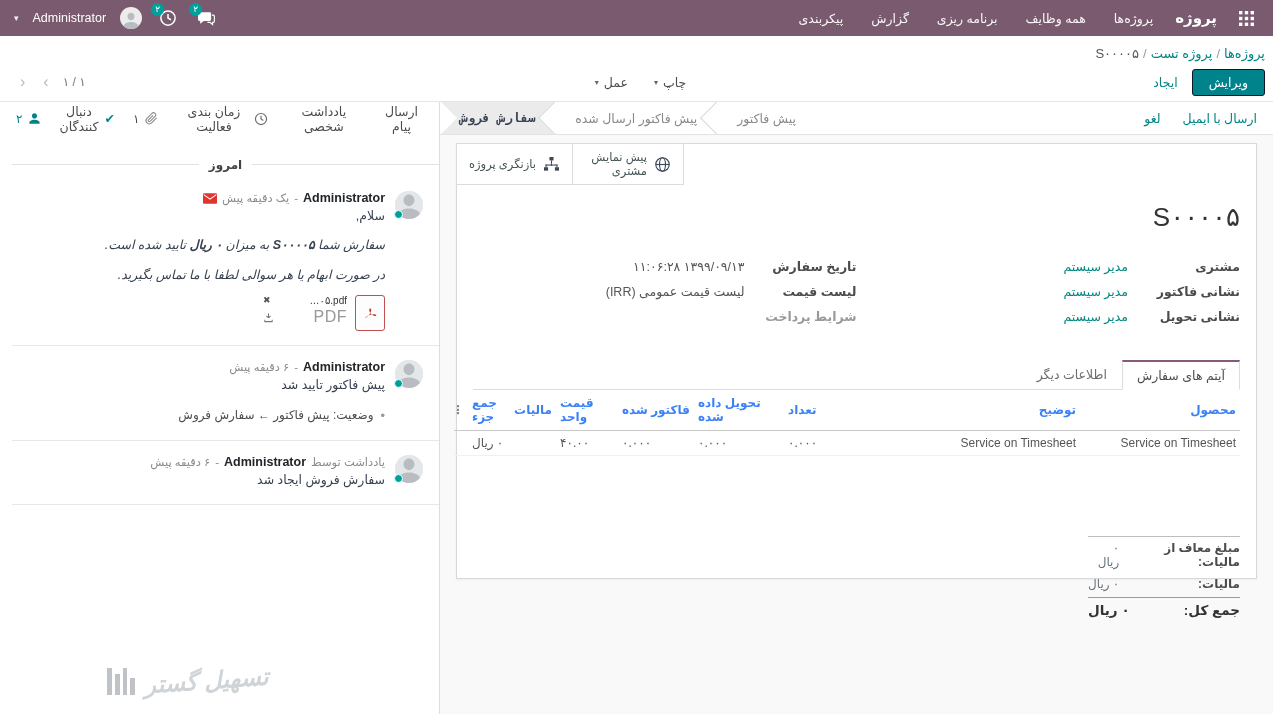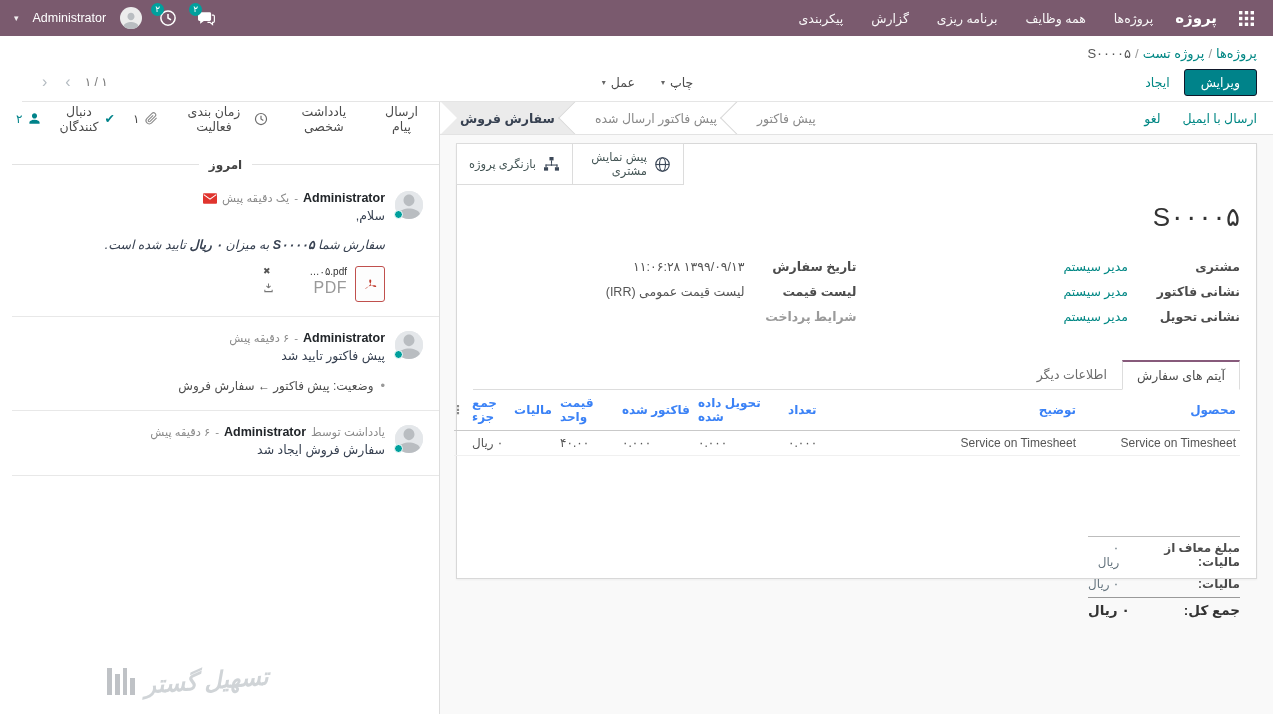--- a/index.html
+++ b/index.html
@@ -18,21 +18,21 @@
   .tb-left { margin-inline-start:auto; display:flex; align-items:center; gap:14px; }
   .tb-iconbtn { position:relative; width:24px; height:24px; display:flex; align-items:center; justify-content:center; cursor:pointer; }
   .tb-badge { position:absolute; top:-3px; left:-5px; background:#00a09d; color:#fff;
     font-size:9px; line-height:13px; min-width:13px; text-align:center; border-radius:8px; padding:0 2px; }
   .tb-avatar { width:22px; height:22px; border-radius:50%; background:#ececec; display:flex;
     align-items:flex-end; justify-content:center; overflow:hidden; cursor:pointer; }
   .tb-user { font-size:12.5px; cursor:pointer; }
   .tb-caret { font-size:9px; opacity:.9; margin-left:2px; }
 
   
-  .controlpanel { background:#fff; border-bottom:1px solid #e5e5e5; padding:6px 16px 0 16px;margin-left:22px; }
+  .controlpanel { background:#fff; border-bottom:1px solid #e5e5e5; padding:6px 8px 0 16px; }
   .breadcrumb { font-size:13px; padding:4px 0 2px; color:#999; }
   .breadcrumb a { color:#008784; text-decoration:none; cursor:pointer; }
   .breadcrumb .sep { margin:0 4px; color:#999; }
   .breadcrumb .current { color:#555; }
   .cp-row2 { display:flex; align-items:center; height:38px; }
   .cp-right { display:flex; align-items:center; gap:14px; }
   .btn-primary { background:#00838a; color:#fff; border:1px solid #0f172a; border-radius:3px;
     font-size:12.5px; padding:5px 16px; cursor:pointer; font-family:inherit; }
   .btn-link { background:none; border:none; color:#008784; font-size:12.5px; cursor:pointer; font-family:inherit; }
   .cp-center { position:absolute; left:50%; transform:translateX(-50%); display:flex; gap:26px; }
@@ -52,21 +52,21 @@
   .sb-actions { display:flex; align-items:center; gap:22px; }
   .sb-actions .btn-link { padding:0; }
   .steps { margin-inline-start:auto; display:flex; align-items:stretch; direction:rtl; }
   .step { position:relative; display:flex; align-items:center; padding:0 20px; font-size:12.5px;
     color:#8a8a8a; background:#fff; cursor:pointer; }
   .step::after { content:''; position:absolute; left:-12px; top:50%; width:23px; height:23px;
     transform:translateY(-50%) rotate(45deg); border-left:1px solid #d8d8d8; border-bottom:1px solid #d8d8d8;
     background:#fff; }
   .step:nth-child(1){ z-index:3; }
   .step:nth-child(2){ z-index:2; }
-  .step:nth-child(3){ z-index:1; }
+  .step:nth-child(3){ z-index:1;font-family:Liberation Mono, monospace; }
   .step.active { background:#ebebeb; color:#374151; font-weight:bold; }
   .step.active::after { display:none; }
   .step:last-child::after { display:block; }
   .step:nth-child(2)::after { background:#fff; }
 
   .form-area { flex:1; background:#f9f9f9; overflow:hidden; }
   .sheet { position:relative; margin:8px 16px; height:436px; background:#fff;
     border:1px solid #d8d8d8; box-shadow:0 1px 2px rgba(0,0,0,.05); padding:0 16px; }
 
   .button-box { position:absolute; top:-1px; left:-1px; display:flex; z-index:2; }
@@ -449,20 +449,21 @@
               <span class="env-icon">
                 <svg width="14" height="11" viewBox="0 0 20 15" fill="#e0342e">
                   <rect width="20" height="15" rx="1.5"></rect>
                     <path d="M1 2l9 6.5L19 2" fill="none" stroke="#fff" stroke-width="1.5"></path>
                 </svg>
               </span>
             </div>
             <div class="msg-body">
               <div>سلام,</div>
               <div class="para"><span>سفارش شما </span><b class="ltrval">S۰۰۰۰۵</b><span> به میزان </span><b>۰ ریال</b><span> تایید شده است.</span></div>
+              <div class="para">در صورت ابهام یا هر سوالی لطفا با ما تماس بگیرید.</div>
             </div>
             <div class="attachment">
               <div class="att-iconbox">
                 <svg width="18" height="18" viewBox="0 0 24 24" fill="#c0392b">
                   <path d="M5.2 18.6c2.1-.7 4.7-2.7 6.5-5.3 1.4-2.1 2.3-4.6 1.9-6.3-.2-1.1-1.5-1.5-2.2-.6-1 1.2-.3 4.1 1.9 6.6 1.7 1.9 4.3 3.4 6.3 2.9 1.1-.3 1-1.5-.4-2-1.9-.8-5.6-.2-8.4 1-2.2.9-4.6 2.5-5.6 3.7z"></path>
                 </svg>
               </div>
               <div class="att-info">
                 <div class="att-row">
                   <span class="att-name">…۰۵.pdf</span>

